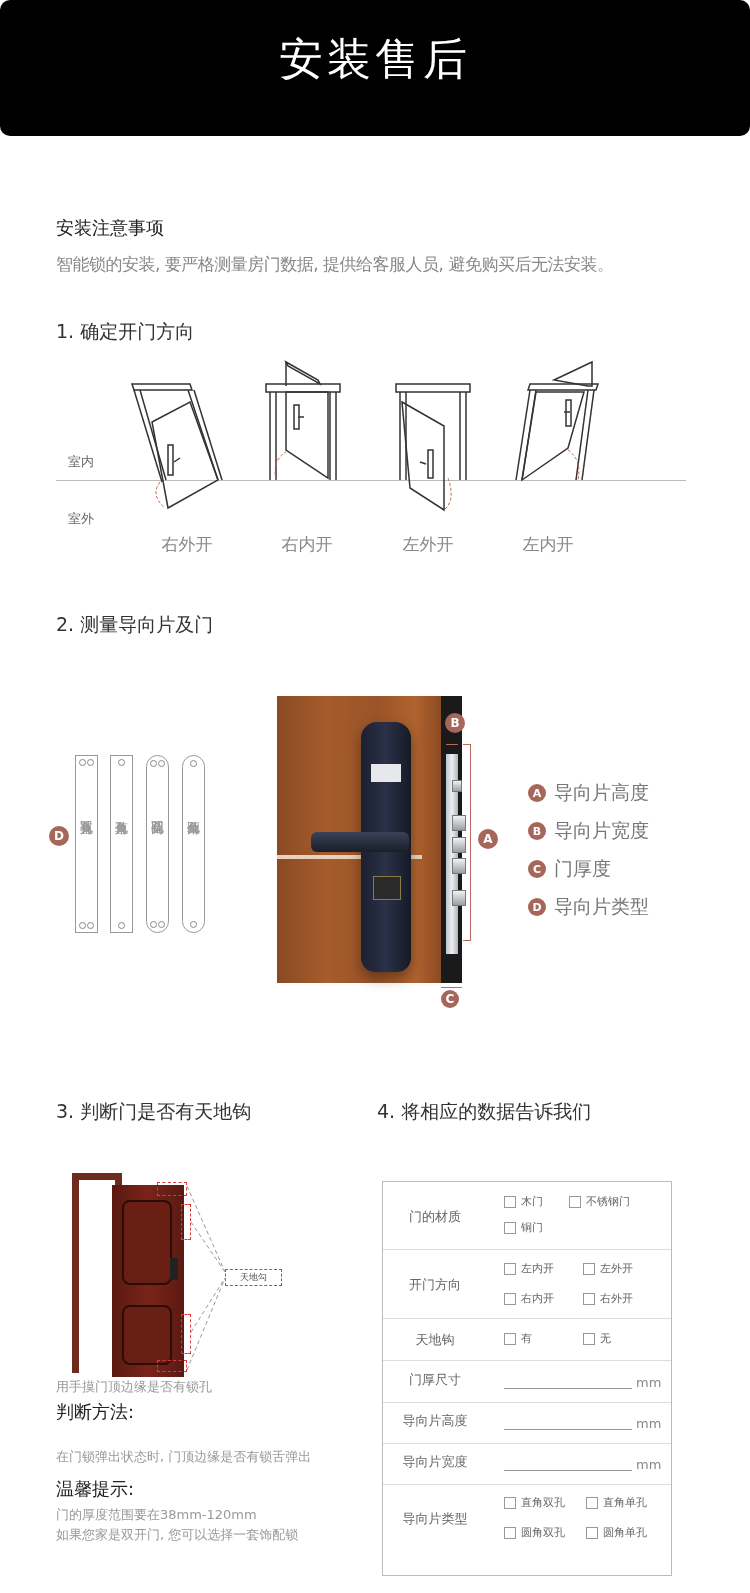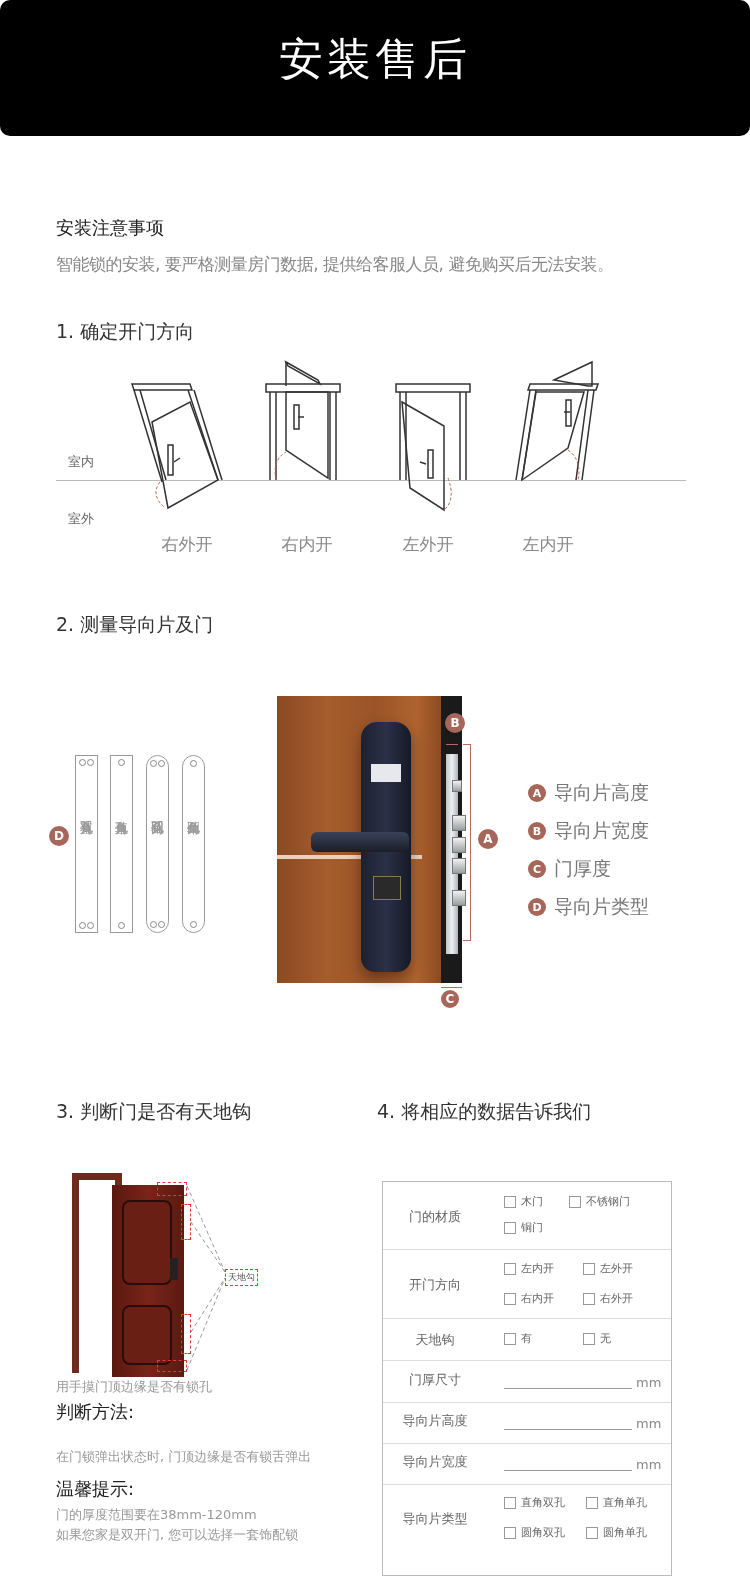--- a/index.html
+++ b/index.html
@@ -43,21 +43,21 @@
   .bolt { width: 14px; height: 16px; background: linear-gradient(180deg, #f2f2f2, #9a9ea3); border: 1px solid #777; }
   .dim-line-v { width: 1px; background: #b66b5f; }
   .dim-line-h { height: 1px; background: #b66b5f; }
 
   
   .s3-title { left: 56px; top: 1099px; }
   .heaven-door-frame { left: 72px; top: 1173px; width: 50px; height: 200px; border: 7px solid #6e2a1d; border-bottom: none; }
   .heaven-door { left: 112px; top: 1185px; width: 72px; height: 192px; background: linear-gradient(90deg, #5a1810, #7a2419 50%, #5a1a12); }
   .heaven-panel { border: 2px solid #2a0d08; border-radius: 8px; background: #6a1f15; }
   .dash-box { border: 1.5px dashed #e03a3a; }
-  .hook-tag { left: 225px; top: 1269px; font-size: 9px; color: #555; border: 1.5px dashed #e03a3a; padding: 1px 2px; }
+  .hook-tag { left: 225px; top: 1269px; font-size: 9px; color: #555; border: 1.5px dashed #e03a3a; padding: 1px 14px; }
   .method-title { left: 56px; top: 1400px; font-size: 18px; color: #222; }
   .small-gray { font-size: 13px; color: #999; white-space: nowrap; }
   .tip-title { left: 56px; top: 1477px; font-size: 18px; color: #222; }
 
   
   .s4-title { left: 377px; top: 1099px; }
   .form-table { left: 382px; top: 1181px; width: 290px; height: 395px; border: 1.5px solid #bbb; }
   .form-row { position: absolute; left: 0; width: 100%; border-bottom: 1px solid #ddd; }
   .form-row:last-child { border-bottom: none; }
   .form-label { position: absolute; left: 0; width: 104px; text-align: center; font-size: 13px; color: #666; }

